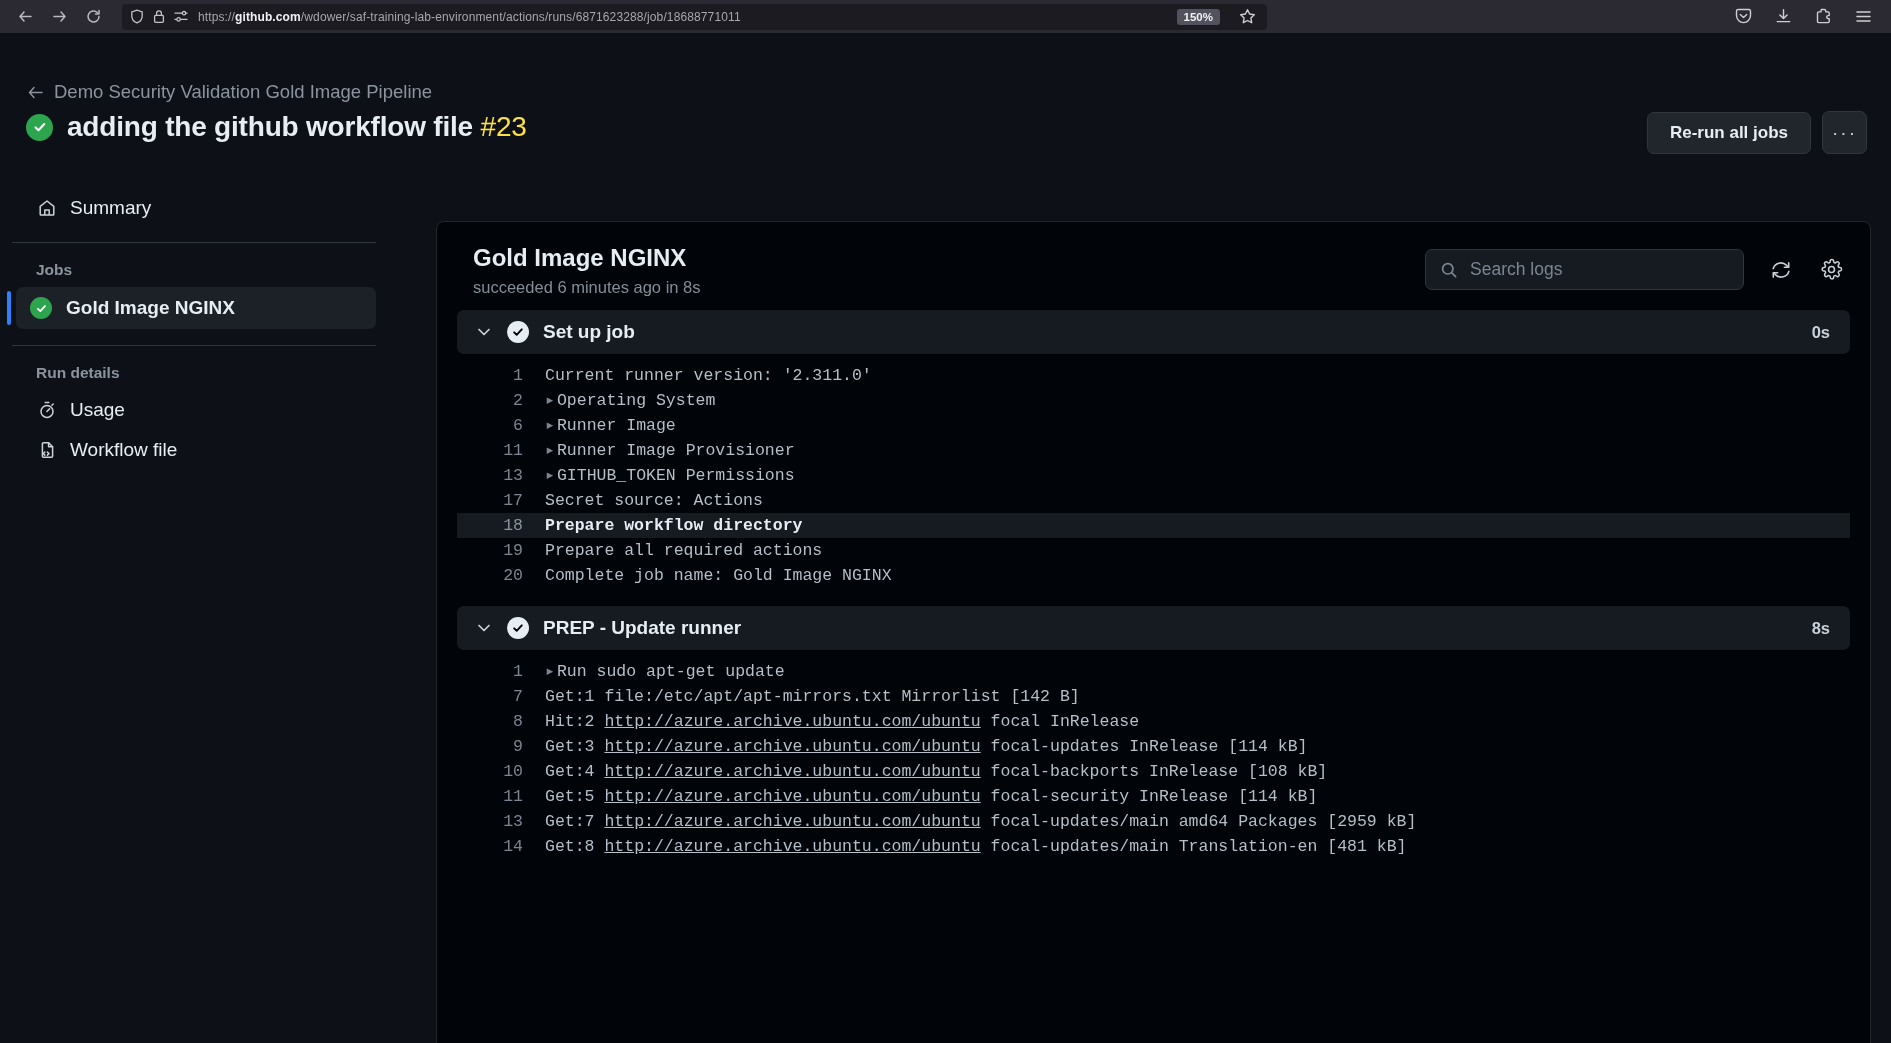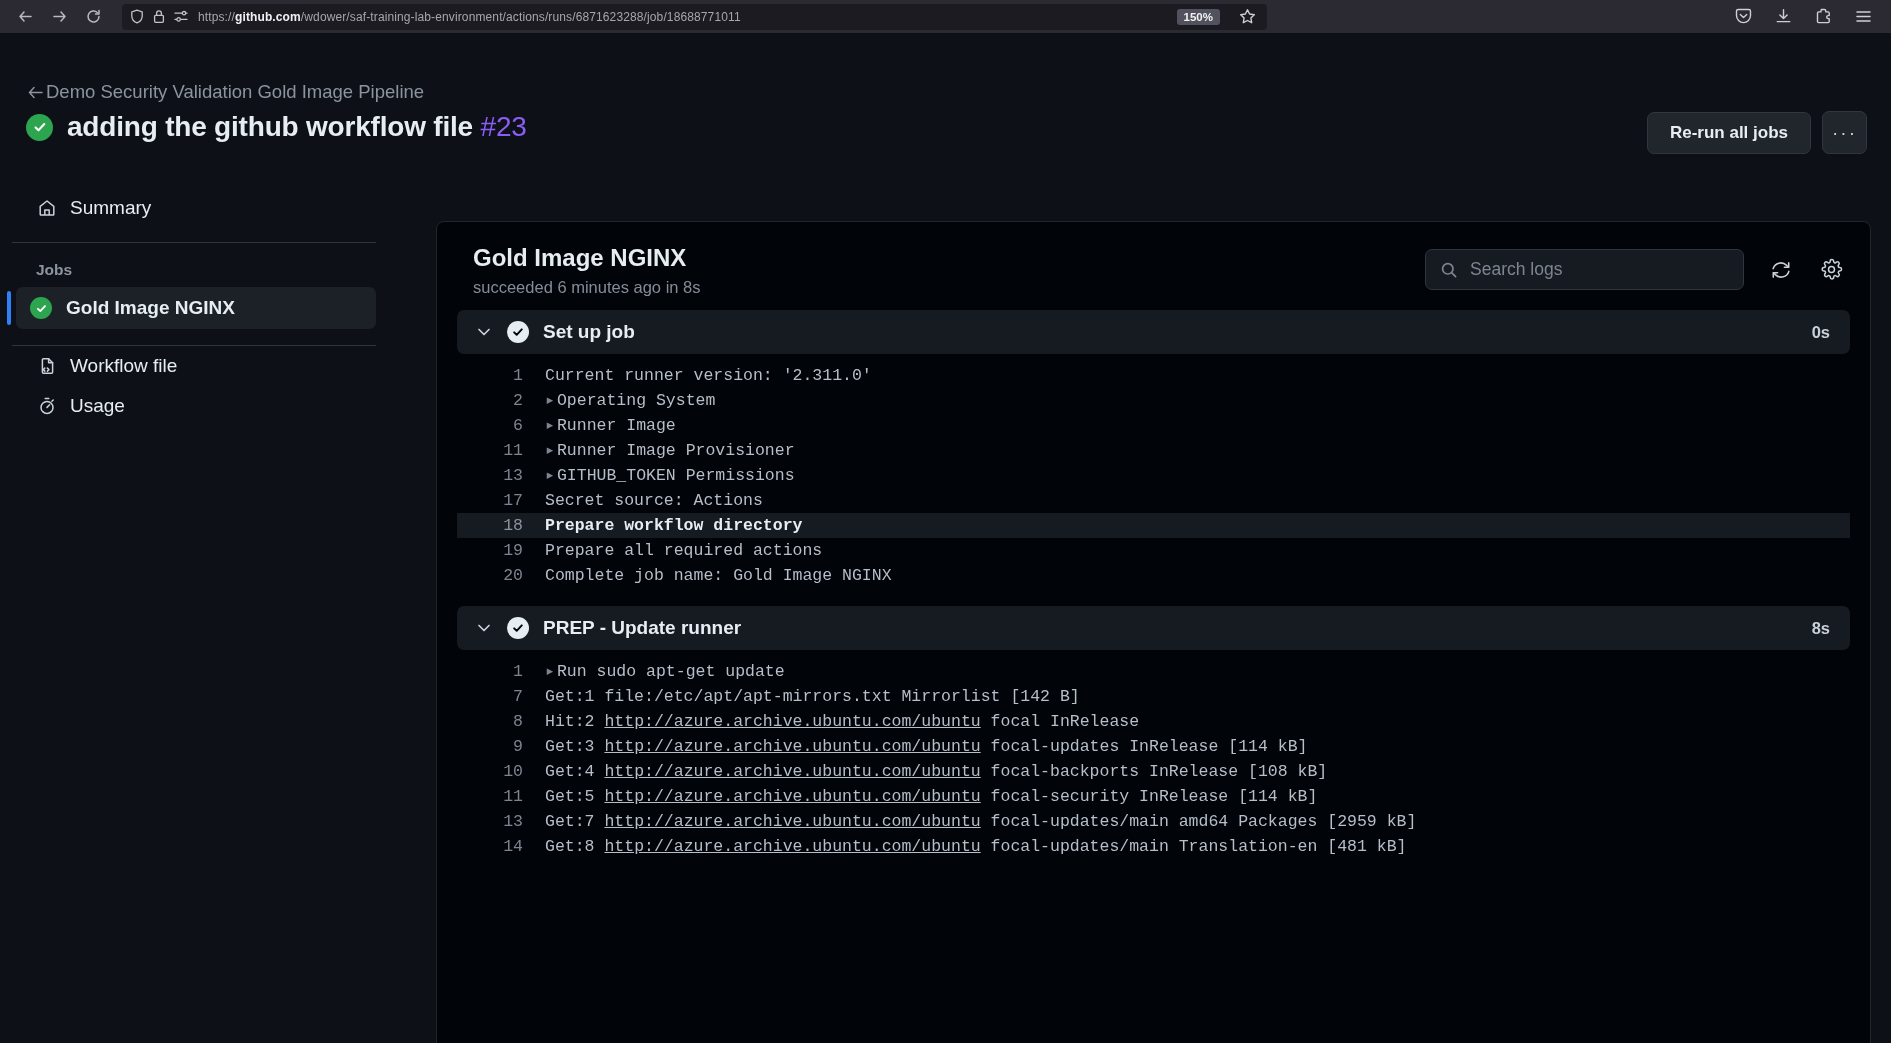--- a/index.html
+++ b/index.html
@@ -45,38 +45,38 @@
   }
   .star-btn{ width:24px;height:24px;display:flex;align-items:center;justify-content:center;color:#cfcfd5;flex:none;margin-left:6px;}
   .chrome-right{ display:flex; align-items:center; gap:16px; margin-left:auto; padding-right:6px; color:#cfcfd5; }
   .chrome-right .cbtn{ width:24px;height:24px;display:flex;align-items:center;justify-content:center;}
 
   
   .page{ position:relative; width:100%; height:1010px; background:#0d1117; }
 
   .breadcrumb{
     position:absolute; left:26px; top:48px;
-    display:flex; align-items:center; gap:1px;
+    display:flex; align-items:center; gap:9px;
     color:#8b949e; font-size:18.5px;
   }
   .breadcrumb .bc-arrow{ color:#8b949e; display:flex; align-items:center; }
 
   .run-title{
     position:absolute; left:26px; top:78px;
     display:flex; align-items:center; gap:14px;
   }
   .check-circle{
     width:27px; height:27px; border-radius:50%;
     background:#2da44e; display:flex; align-items:center; justify-content:center;
     flex:none;
   }
   .run-title h1{
     font-size:28px; font-weight:700; color:#e6edf3; letter-spacing:-.2px;
   }
-  .run-title .runnum{ color:#8b5cf6; font-weight:400; }
+  .run-title .runnum{ color:#fde047; font-weight:400; }
 
   .hdr-actions{ position:absolute; right:24px; top:78px; display:flex; align-items:center; gap:11px; }
   .btn-rerun{
     background:#21262d; border:1px solid #30363d; color:#e6edf3;
     font-size:17px; font-weight:700; border-radius:7px;
     padding:10px 22px; white-space:nowrap;
   }
   .btn-kebab{
     background:#21262d; border:1px solid #30363d; color:#c9d1d9;
     width:45px; height:43px; border-radius:7px;
@@ -291,40 +291,41 @@
     <div class="job-row">
       <span class="job-check">
         <svg width="13" height="13" viewBox="0 0 16 16" fill="none" stroke="#fff" stroke-width="2.3" stroke-linecap="round" stroke-linejoin="round">
             <path d="M3.6 8.4 6.5 11.2 12.3 5"></path>
           </svg>
       </span>
       <span>Gold Image NGINX</span>
     </div>
 
     <div class="side-sep" style="margin-top:16px;"></div>
+    <div class="side-head">Run details</div>
+
+    <div class="side-row">
+      <span class="sicon">
+        <svg width="20" height="20" viewBox="0 0 20 20" fill="none" stroke="currentColor" stroke-width="1.5" stroke-linecap="round">
+            <circle cx="10" cy="11.4" r="6"></circle>
+            <path d="M10 11.4 12.6 8.8M8.2 2.6h3.6M14.9 5.3l1.3-1.3"></path>
+          </svg>
+      </span>
+      <span>Usage</span>
+    </div>
 
     <div class="side-row">
       <span class="sicon">
         <svg width="20" height="20" viewBox="0 0 20 20" fill="none" stroke="currentColor" stroke-width="1.5" stroke-linejoin="round" stroke-linecap="round">
             <path d="M11.6 2.8H6.4a1 1 0 0 0-1 1v12.4a1 1 0 0 0 1 1h8.2a1 1 0 0 0 1-1V6.8z"></path>
             <path d="M11.6 2.8v4h4"></path>
             <path d="M7.8 12.1 6.3 13.6l1.5 1.5M10.4 12.1l1.5 1.5-1.5 1.5"></path>
           </svg>
       </span>
       <span>Workflow file</span>
-    </div>
-
-    <div class="side-row">
-      <span class="sicon">
-        <svg width="20" height="20" viewBox="0 0 20 20" fill="none" stroke="currentColor" stroke-width="1.5" stroke-linecap="round">
-            <circle cx="10" cy="11.4" r="6"></circle>
-            <path d="M10 11.4 12.6 8.8M8.2 2.6h3.6M14.9 5.3l1.3-1.3"></path>
-          </svg>
-      </span>
-      <span>Usage</span>
     </div>
   </div>
 
   <div class="logpanel">
     <div class="log-head">
       <div>
         <h2>Gold Image NGINX</h2>
         <div class="sub">succeeded 6 minutes ago in 8s</div>
       </div>
       <div class="head-right">

